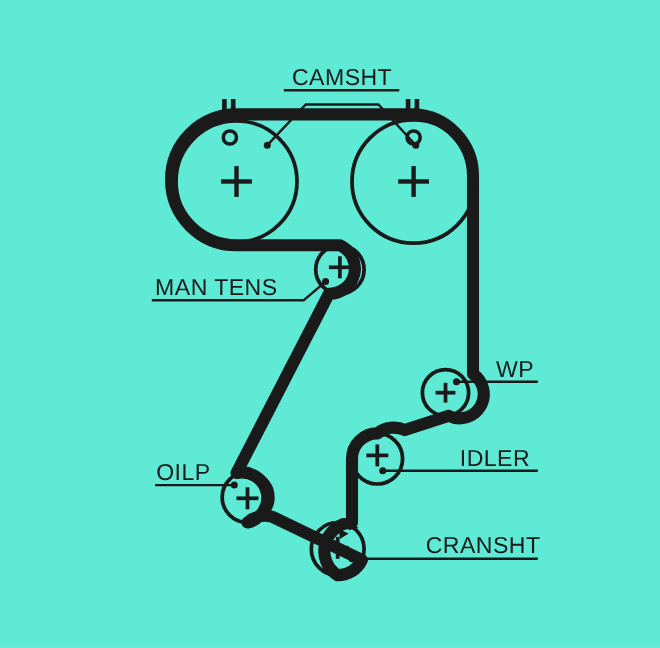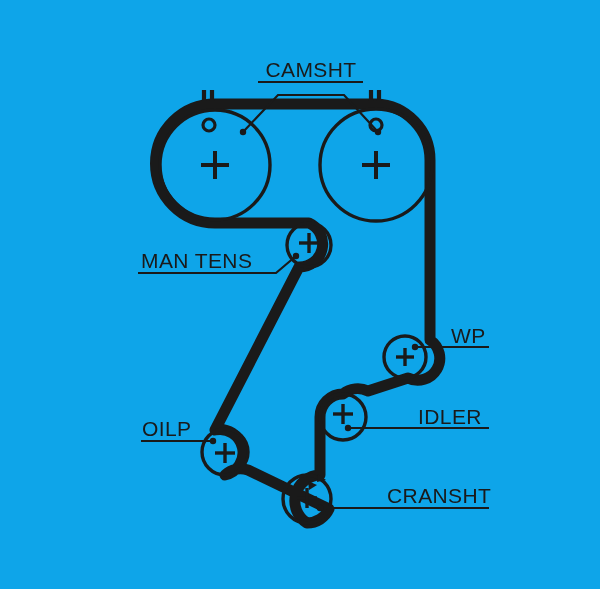--- a/index.html
+++ b/index.html
@@ -9,21 +9,21 @@
     background: #ffffff;
   }
   body {
     font-family: "Liberation Sans", sans-serif;
     -webkit-font-smoothing: antialiased;
   }
   #diagram-root {
     position: relative;
     width: 600px;
     height: 589px;
-    background: #0ea5e9;
+    background: #5eead4;
     overflow: hidden;
   }
   svg#belt-diagram {
     display: block;
     width: 600px;
     height: 589px;
   }
   .belt-path {
     fill: none;
     stroke: #1a1a1a;

